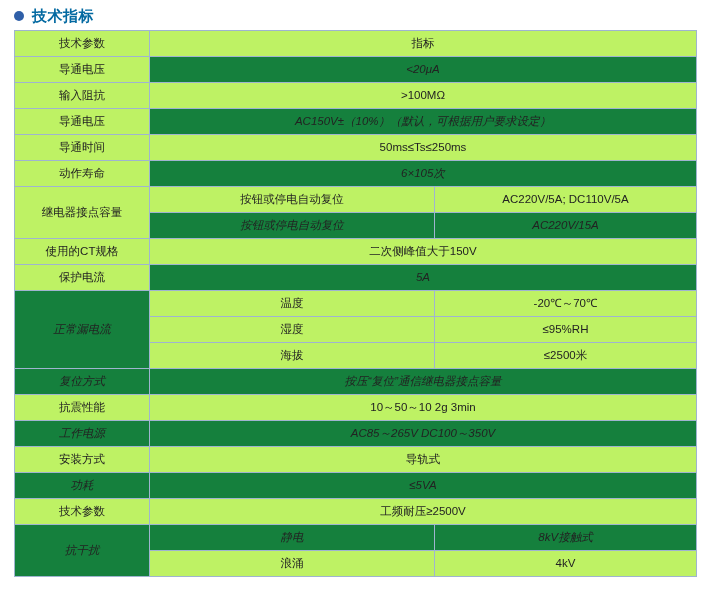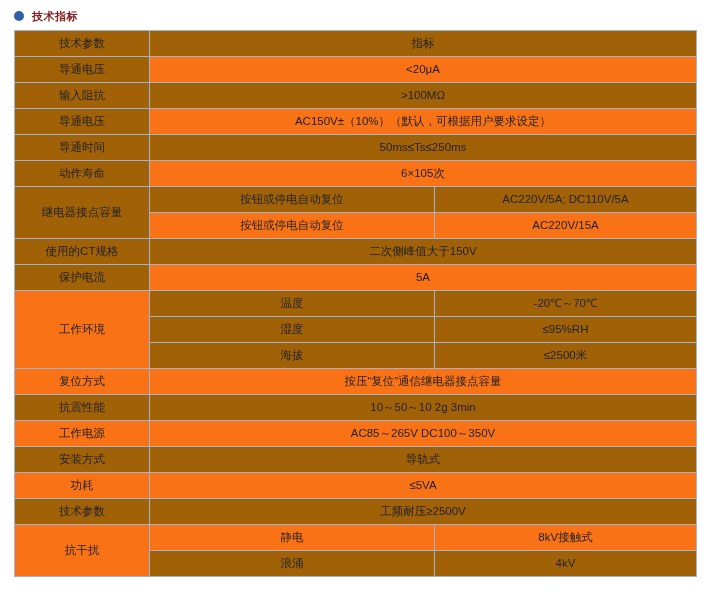--- a/index.html
+++ b/index.html
@@ -30,22 +30,22 @@
   }
   .bullet {
     width: 10px;
     height: 10px;
     border-radius: 50%;
     background: #2f5fa8;
     display: inline-block;
     flex: 0 0 auto;
   }
   .section-title {
-    font-size: 11px;
-    color: #7f1d1d;
+    font-size: 15px;
+    color: #0369a1;
     font-weight: bold;
     letter-spacing: 0.5px;
   }
   table.spec {
     border-collapse: collapse;
     width: 682px;
     margin-left: 14px;
     table-layout: fixed;
   }
   table.spec td {
@@ -55,24 +55,25 @@
     vertical-align: middle;
     height: 26px;
     padding: 2px 4px;
     box-sizing: border-box;
     line-height: 1.25;
   }
   td.label {
     width: 135px;
   }
   td.shade {
-    background: #a16207;
+    background: #bef264;
   }
   td.white {
-    background: #f97316;
+    background: #15803d;
+    font-style: italic;
   }
   .hdr td {
     font-weight: normal;
   }
 </style>
 </head>
 <body>
 
 <div class="page">
 
@@ -133,21 +134,21 @@
         <td class="label shade">使用的CT规格</td>
         <td class="shade" colspan="2">二次侧峰值大于150V</td>
       </tr>
 
       <tr>
         <td class="label shade">保护电流</td>
         <td class="white" colspan="2">5A</td>
       </tr>
 
       <tr>
-        <td class="label white" rowspan="3">工作环境</td>
+        <td class="label white" rowspan="3">正常漏电流</td>
         <td class="shade">温度</td>
         <td class="shade">-20℃～70℃</td>
       </tr>
       <tr>
         <td class="shade">湿度</td>
         <td class="shade">≤95%RH</td>
       </tr>
       <tr>
         <td class="shade">海拔</td>
         <td class="shade">≤2500米</td>

